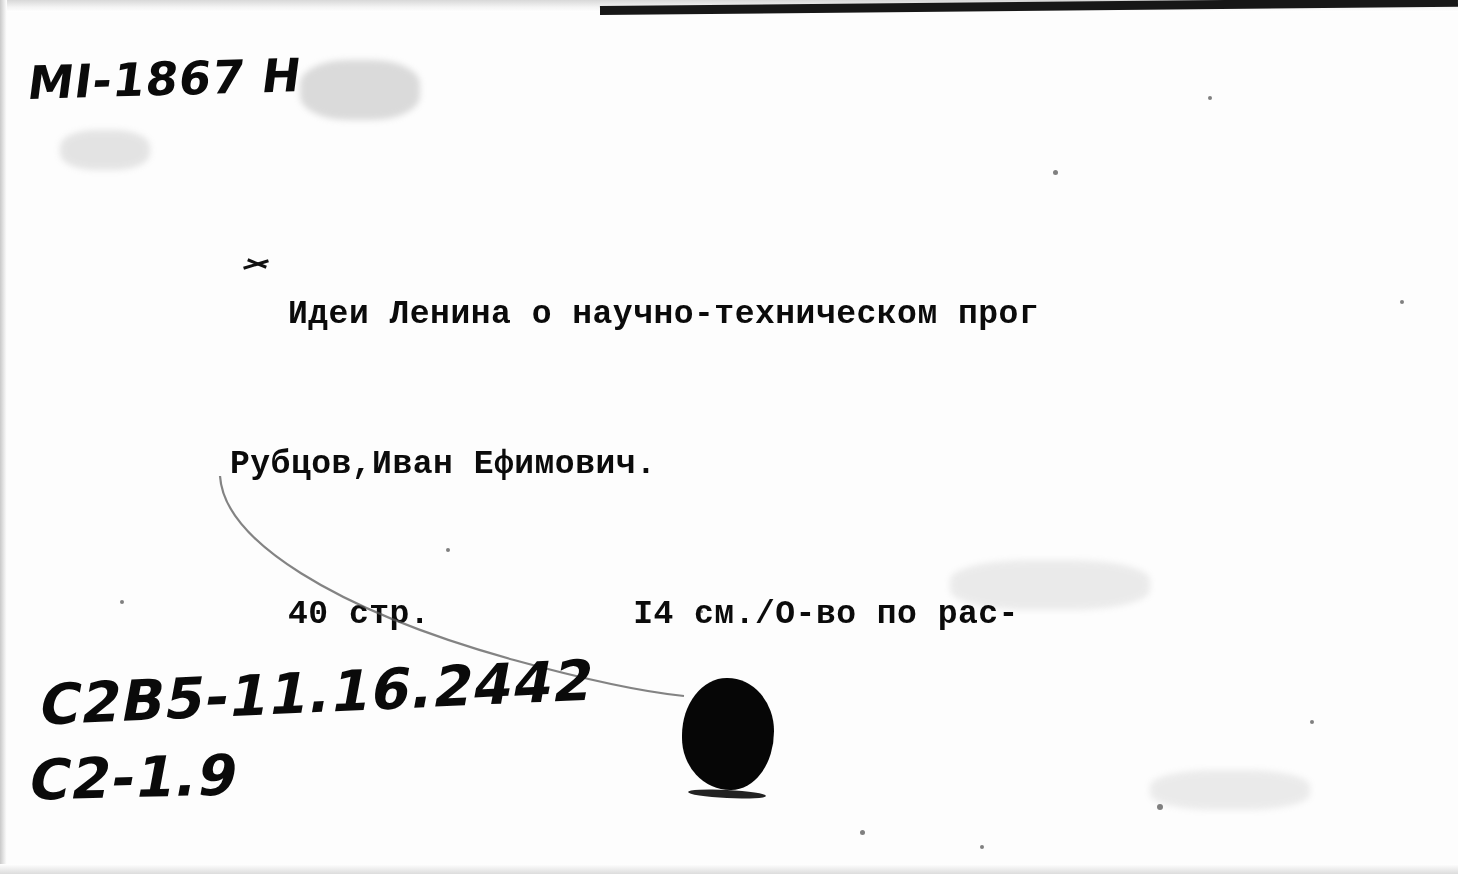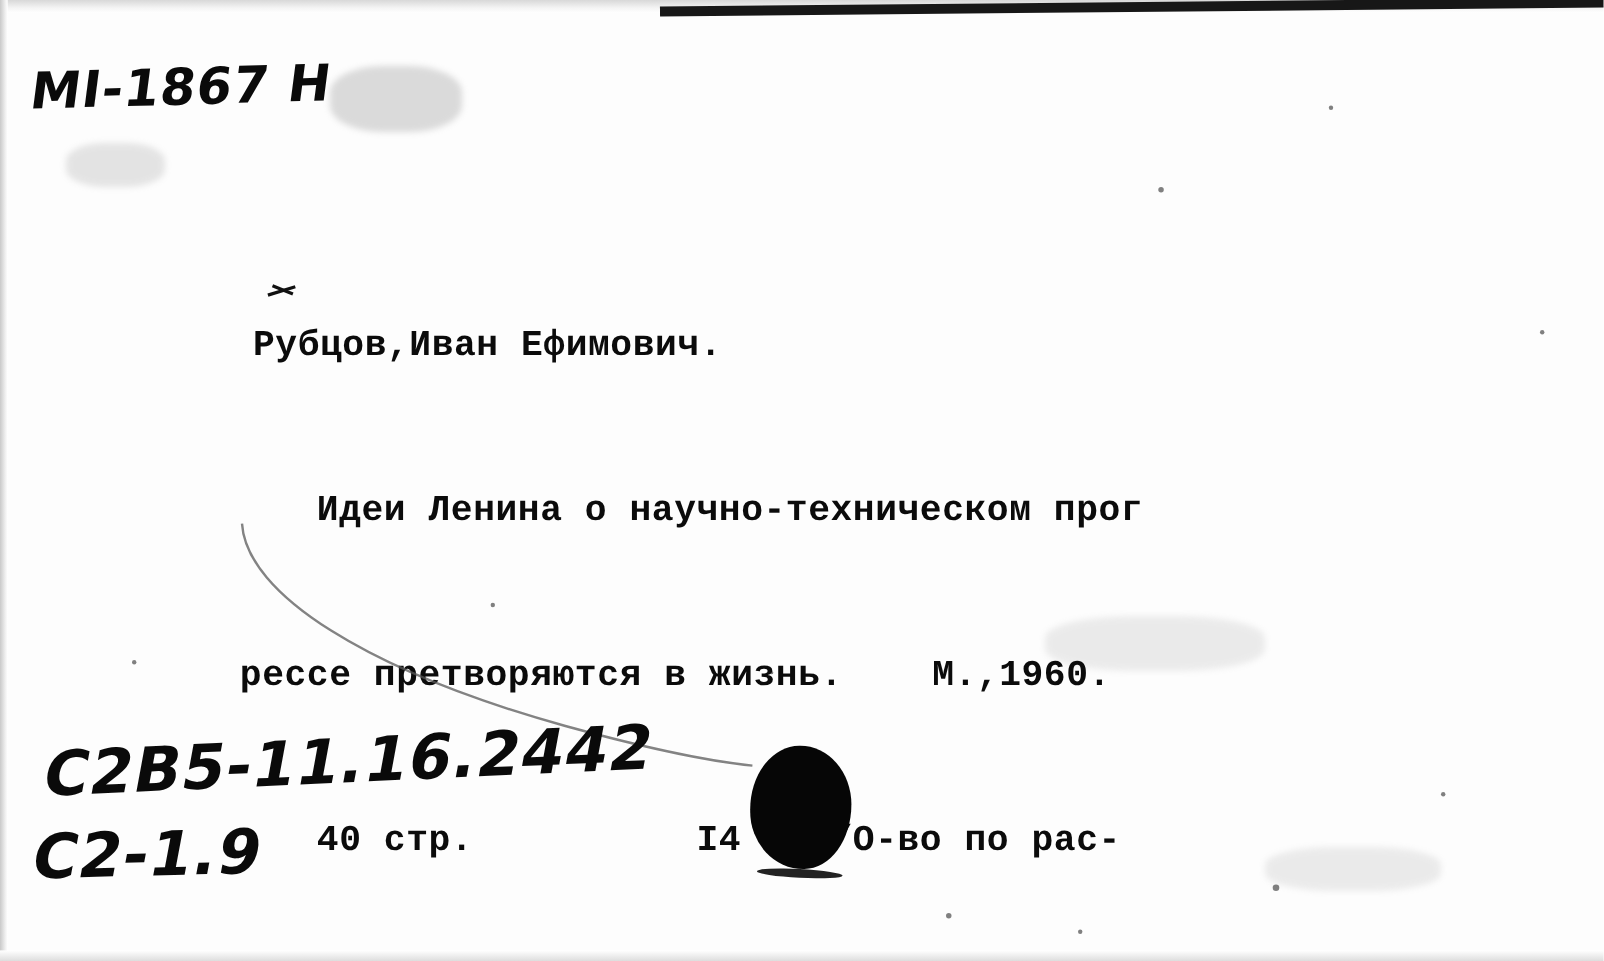--- a/index.html
+++ b/index.html
@@ -190,23 +190,22 @@
   <div class="speckle" style="left:120px;top:600px;width:4px;height:4px;"></div>
   <div class="speckle" style="left:1400px;top:300px;width:4px;height:4px;"></div>
   <div class="speckle" style="left:700px;top:610px;width:3px;height:3px;"></div>
   <div class="speckle" style="left:980px;top:845px;width:4px;height:4px;"></div>
 
   <div class="hand" id="acc-number">МI-1867 Н</div>
 
   <div id="title-tick"></div>
 
   <div id="typed">
+    <span class="ln l2">Идеи Ленина о научно-техническом прог</span>
     <span class="ln l1">Рубцов,Иван Ефимович.</span>
-    <span class="ln l2">Идеи Ленина о научно-техническом прог</span>
-    <span class="ln l3">рессе претворяются в жизнь.    М.,1960.</span>
     <span class="ln l4">40 стр.          I4 см./О-во по рас-</span>
     
     
   </div>
 
   <svg id="pencil-line" viewBox="0 0 500 230">
     <path d="M6,6 C10,70 120,140 300,190 C380,212 430,222 470,226" fill="none" stroke="#5a5a5a" stroke-width="2.2" opacity="0.75"></path>
   </svg>
 
   <div class="hand" id="shelf-1">C2B5-11.16.2442</div>

